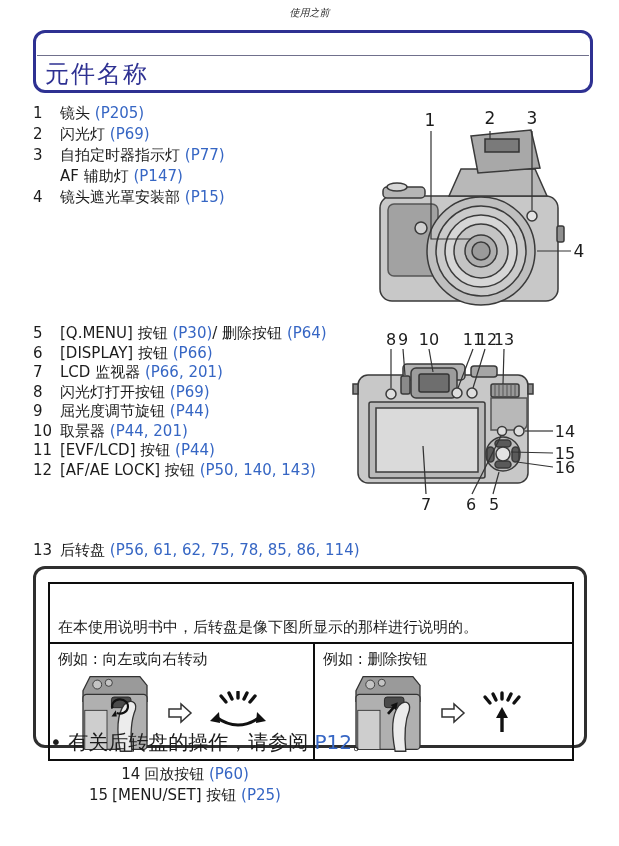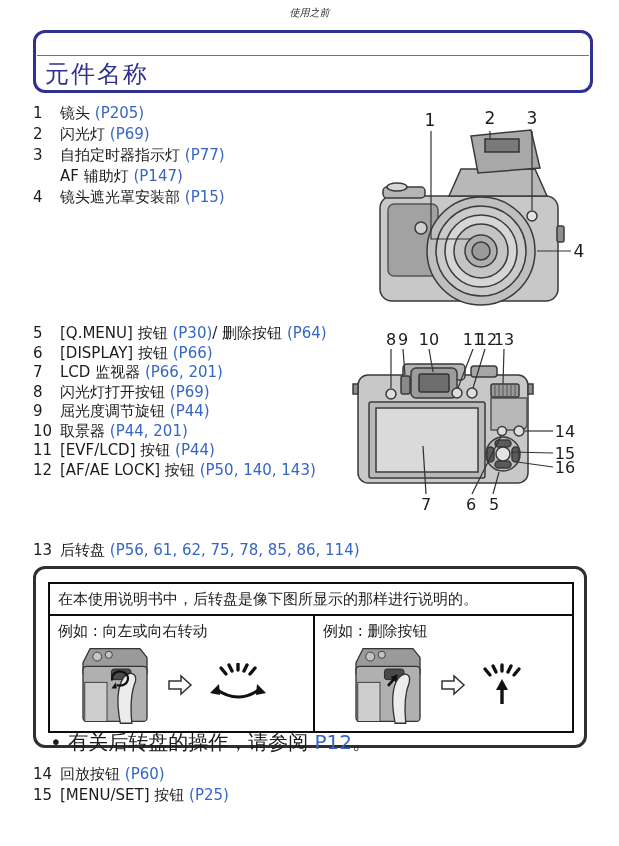--- a/index.html
+++ b/index.html
@@ -18,32 +18,32 @@
 
   
   .plist{position:absolute;}
   .li-row{white-space:nowrap;font-size:15px;line-height:21px;}
   .plist.tight .li-row{line-height:19.5px;}
   .li-num{display:inline-block;width:27px;}
   .pref{color:#3666c4;}
   .front-list{left:33px;top:103px;width:300px;}
   .rear-list{left:33px;top:324px;width:320px;}
   .dial-list{left:33px;top:540px;width:420px;}
-  .bottom-list{left:33px;top:764px;width:300px;}
+  .bottom-list{left:33px;top:764px;width:300px;text-align:center;}
 
   
   .front-svg{position:absolute;left:333px;top:106px;}
   .rear-svg{position:absolute;left:345px;top:328px;}
   svg text{font-family:"DejaVu Sans",sans-serif;fill:#1c1c1c;}
 
   
   .notebox{position:absolute;left:33px;top:566px;width:548px;height:176px;
            border:3px solid #2f2f2f;border-radius:12px;background:#fff;}
   .notetable{position:absolute;left:12px;top:13px;width:522px;border:2px solid #0d0d0d;}
-  .noterow1{border-bottom:2px solid #0d0d0d;padding:5px 8px;font-size:15px;line-height:20px;}
+  .noterow1{border-bottom:2px solid #0d0d0d;padding:5px 8px;font-size:15px;line-height:20px;margin-top:28px;}
   .noterow2{display:flex;min-height:110px;}
   .notecell{width:263px;box-sizing:border-box;}
   .notecell.right{width:auto;flex:1;border-left:2px solid #0d0d0d;}
   .cellhead{padding:5px 8px 2px 8px;font-size:15px;line-height:20px;}
   .cellimg{display:flex;align-items:center;gap:13px;padding:2px 0 6px 26px;}
   .notebullet{position:absolute;left:14px;top:163px;font-size:20px;line-height:20px;white-space:nowrap;}
 </style>
 </head>
 <body>
 

